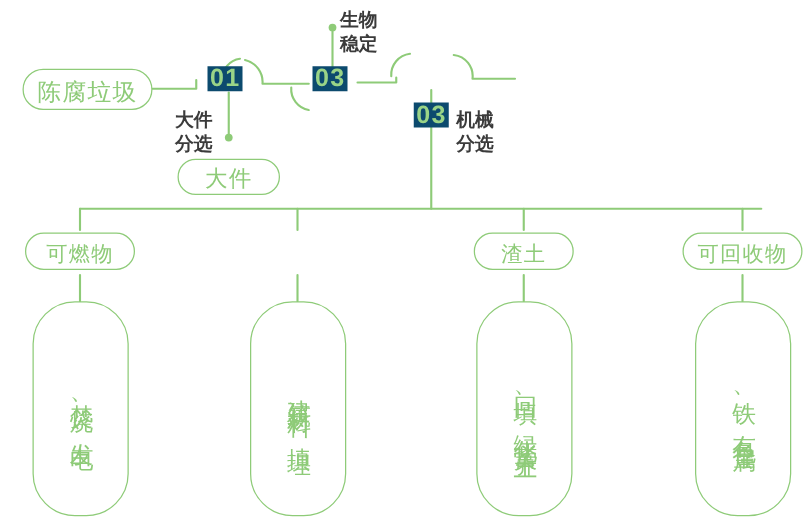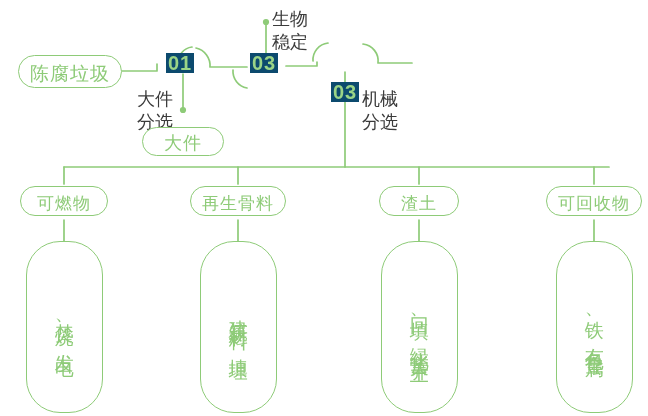--- a/index.html
+++ b/index.html
@@ -28,25 +28,25 @@
     font-size:20px;
     font-weight:700;
     letter-spacing:1px;
     line-height:1;
     background:#0c4a6e;
     padding:0 2px;
   }
   .annot{
     position:absolute;
     color:#3b3b3b;
-    font-size:18px;
+    font-size:15px;
     line-height:1.25;
     text-align:center;
     white-space:pre-line;
-    font-weight:400;
+    font-weight:700;
   }
   .bigbox{
     position:absolute;
     border:1.6px solid #8ecb78;
     border-radius:34px;
     background:#fff;
     box-sizing:border-box;
     display:flex;align-items:center;justify-content:center;
   }
   .vtext{
@@ -118,23 +118,20 @@
   <div class="annot" style="left:354px;top:88px;width:52px;text-align:center;">机械
 分选</div>
 
   <div class="pill" style="left:142px;top:127px;width:82px;height:29px;font-size:18px;">
     <span>大件</span>
   </div>
 
   <div class="pill" style="left:20px;top:186px;width:88px;height:30px;font-size:17px;">
     <span>可燃物</span>
   </div>
-  <div class="pill" style="left:190px;top:186px;width:96px;height:30px;font-size:17px;">
-    <span>再生骨料</span>
-  </div>
   <div class="pill" style="left:546px;top:186px;width:96px;height:30px;font-size:17px;">
     <span>可回收物</span>
   </div>
   <div class="pill" style="left:379px;top:186px;width:80px;height:30px;font-size:17px;">
     <span>渣土</span>
   </div>
 
   <div class="bigbox" style="left:26px;top:241px;width:77px;height:172px;">
     <span class="vtext">焚烧、发电</span>
   </div>

